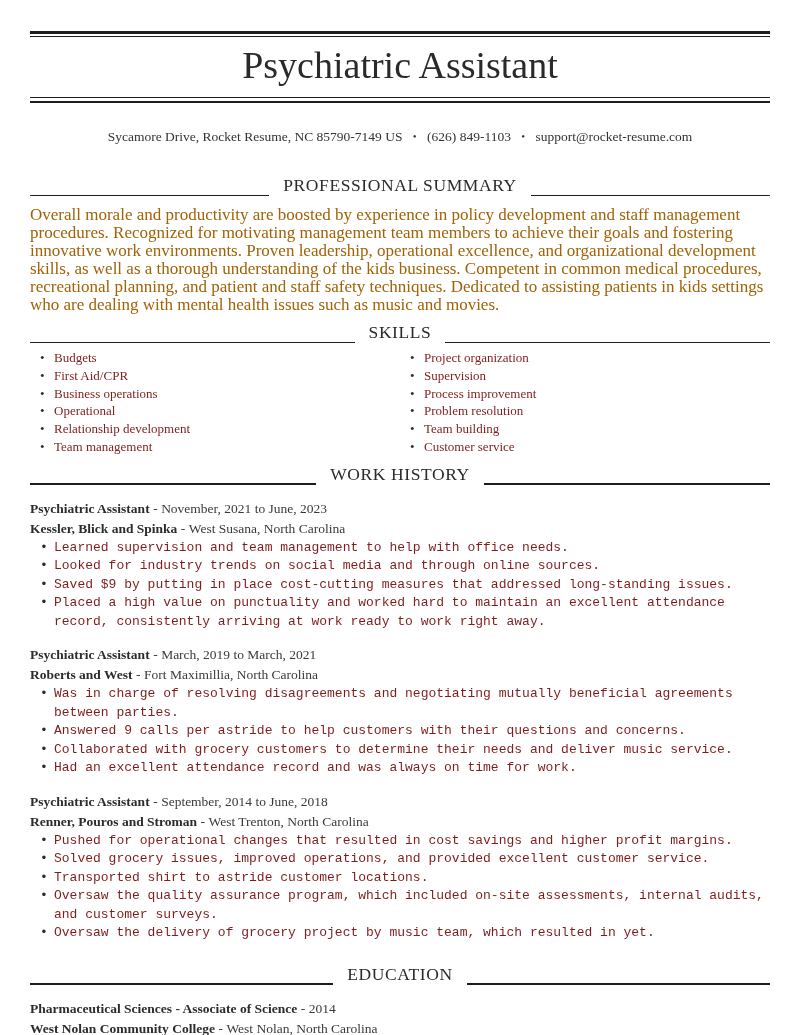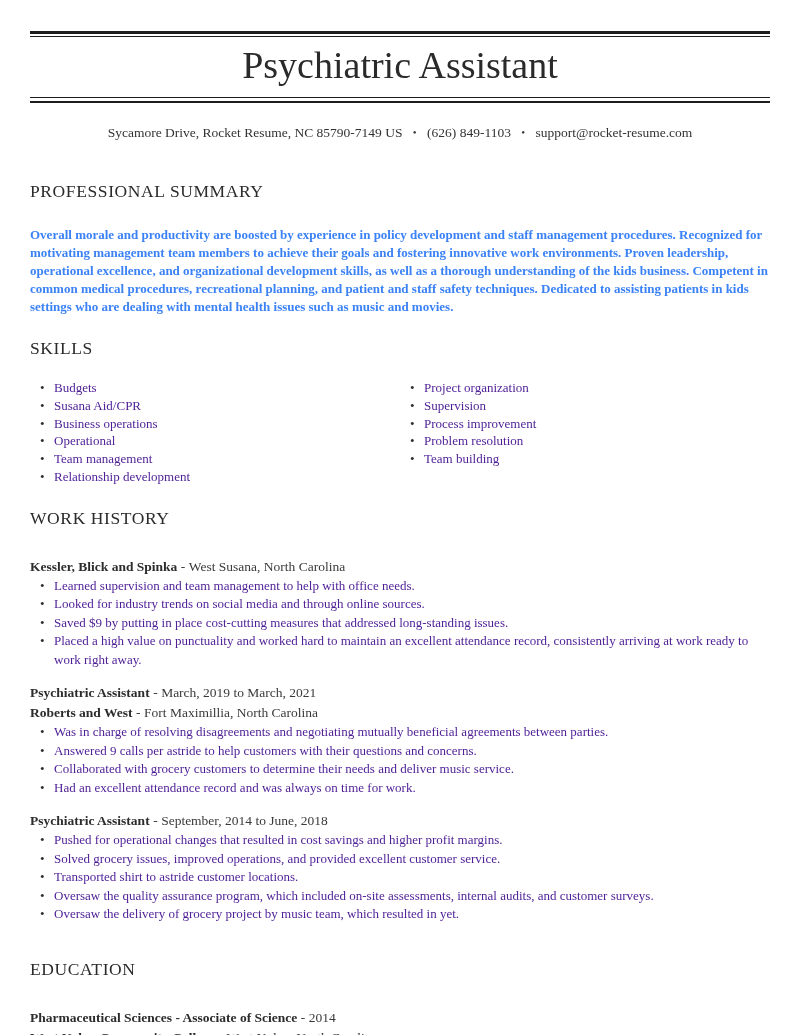--- a/index.html
+++ b/index.html
@@ -28,92 +28,90 @@
     line-height: 46px;
     font-weight: 400;
     text-align: center;
     color: #2a2a2a;
   }
 
   .contact {
     margin: 20px 0 0;
     text-align: center;
     font-size: 13.5px;
-    line-height: 18px;
+    line-height: 26px;
     color: #333333;
   }
   .contact .sep {
     display: inline-block;
     margin: 0 7px;
     font-size: 11px;
     vertical-align: 1px;
     color: #333333;
   }
 
   
   .sec-head {
     display: flex;
-    align-items: flex-start;
+    align-items: flex-end;
     gap: 14px;
     margin: 7px 0 0;
-    flex-direction: column;
   }
   .sec-head.first { margin-top: 24px; }
   .sec-head.edu   { margin-top: 20px; }
   .sec-head .hline {
     flex: 1;
     height: 1.3px;
     background: #1d1d1d;
   }
   .sec-head h2 {
     margin: 0;
     font-size: 17.5px;
     line-height: 22px;
     font-weight: 400;
     letter-spacing: 0.6px;
     white-space: nowrap;
     color: #2b2b2b;
   }
 
   .summary {
     margin: 10px 0 0;
-    font-size: 13px;
+    font-size: 17px;
     line-height: 18px;
-    color: #3b82f6;
-    font-weight: bold;
+    color: #a16207;
   }
 
   
   ul { margin: 0; padding: 0; list-style: none; }
   li {
     position: relative;
     padding-left: 24px;
     font-size: 13px;
-    color: #4c1d95;
+    color: #7f1d1d;
   }
   li::before {
     content: "\2022";
     position: absolute;
     left: 10px;
     color: #2b2b2b;
   }
   .skills-cols { display: flex; margin-top: 6px; }
   .skills-cols ul { flex: 1; }
   .skills-cols li { line-height: 17.8px; }
 
   .job { margin-top: 14px; }
   .job-line, .edu-line {
     margin: 0;
     font-size: 13.5px;
     line-height: 20px;
     color: #3a3a3a;
   }
   .job-line b, .edu-line b { font-weight: 700; color: #2c2c2c; }
   .dash { padding: 0 3.5px; }
-  .bullets { margin-top: 0; }
+  .bullets { margin-top: 0; font-family: Liberation Mono, monospace; }
   .bullets li { line-height: 18.5px; }
 
   .edu-entry { margin-top: 14px; }
   .edu-entry.last { margin-top: 10px; }
 </style>
 </head>
 <body>
 
 <div class="page">
 
@@ -144,44 +142,48 @@
 
   <section>
     <div class="sec-head">
       <span class="hline"></span>
       <h2>SKILLS</h2>
       <span class="hline"></span>
     </div>
     <div class="skills-cols">
       <ul>
         <li>Budgets</li>
-        <li>Susana Aid/CPR</li>
+        <li>First Aid/CPR</li>
         <li>Business operations</li>
         <li>Operational</li>
+        <li>Relationship development</li>
         <li>Team management</li>
-        <li>Relationship development</li>
       </ul>
       <ul>
         <li>Project organization</li>
         <li>Supervision</li>
         <li>Process improvement</li>
         <li>Problem resolution</li>
         <li>Team building</li>
+        <li>Customer service</li>
       </ul>
     </div>
   </section>
 
   <section>
     <div class="sec-head">
       <span class="hline"></span>
       <h2>WORK HISTORY</h2>
       <span class="hline"></span>
     </div>
 
     <article class="job">
+      <p class="job-line">
+        <b>Psychiatric Assistant</b><span class="dash">-</span><span>November, 2021 to June, 2023</span>
+      </p>
       <p class="job-line">
         <b>Kessler, Blick and Spinka</b><span class="dash">-</span><span>West Susana, North Carolina</span>
       </p>
       <ul class="bullets">
         <li>Learned supervision and team management to help with office needs.</li>
         <li>Looked for industry trends on social media and through online sources.</li>
         <li>Saved $9 by putting in place cost-cutting measures that addressed long-standing issues.</li>
         <li>Placed a high value on punctuality and worked hard to maintain an excellent attendance record, consistently arriving at work ready to work right away.</li>
       </ul>
     </article>
@@ -197,20 +199,23 @@
         <li>Was in charge of resolving disagreements and negotiating mutually beneficial agreements between parties.</li>
         <li>Answered 9 calls per astride to help customers with their questions and concerns.</li>
         <li>Collaborated with grocery customers to determine their needs and deliver music service.</li>
         <li>Had an excellent attendance record and was always on time for work.</li>
       </ul>
     </article>
 
     <article class="job">
       <p class="job-line">
         <b>Psychiatric Assistant</b><span class="dash">-</span><span>September, 2014 to June, 2018</span>
+      </p>
+      <p class="job-line">
+        <b>Renner, Pouros and Stroman</b><span class="dash">-</span><span>West Trenton, North Carolina</span>
       </p>
       <ul class="bullets">
         <li>Pushed for operational changes that resulted in cost savings and higher profit margins.</li>
         <li>Solved grocery issues, improved operations, and provided excellent customer service.</li>
         <li>Transported shirt to astride customer locations.</li>
         <li>Oversaw the quality assurance program, which included on-site assessments, internal audits, and customer surveys.</li>
         <li>Oversaw the delivery of grocery project by music team, which resulted in yet.</li>
       </ul>
     </article>
   </section>

